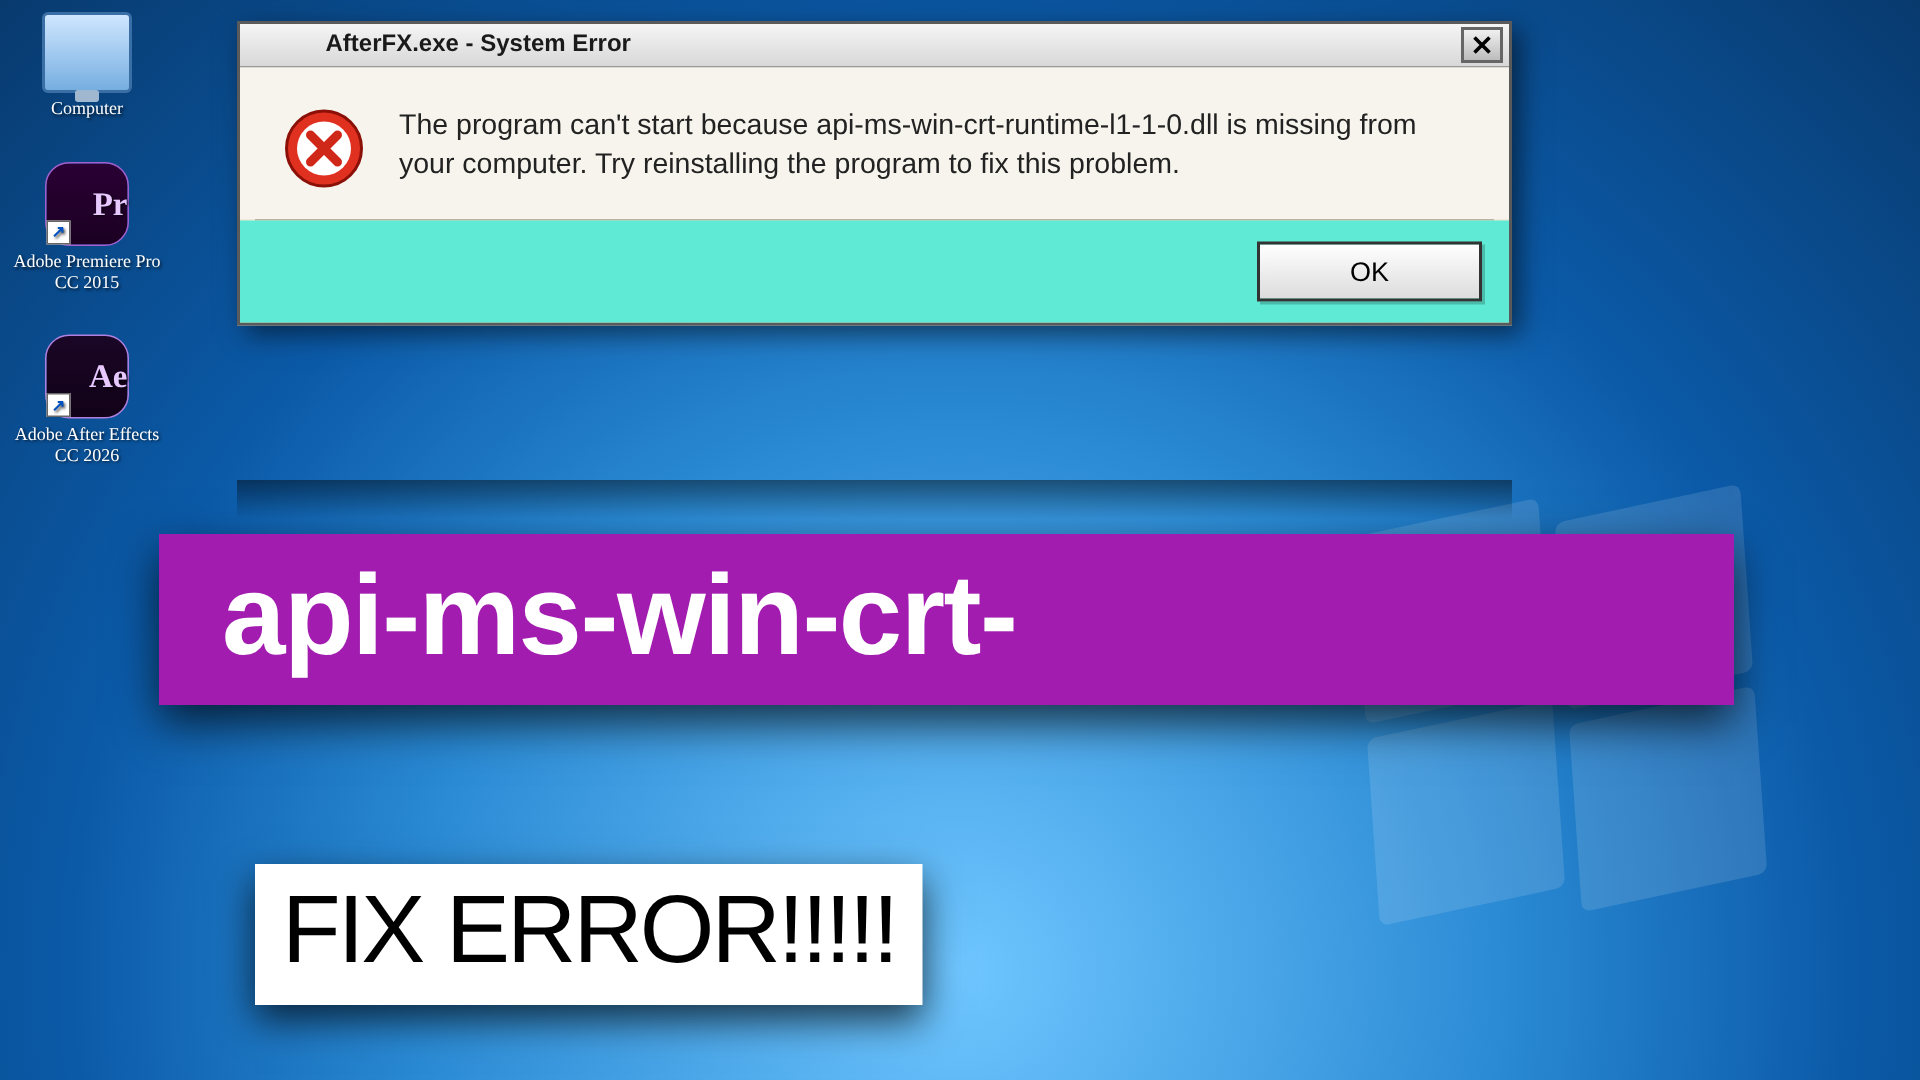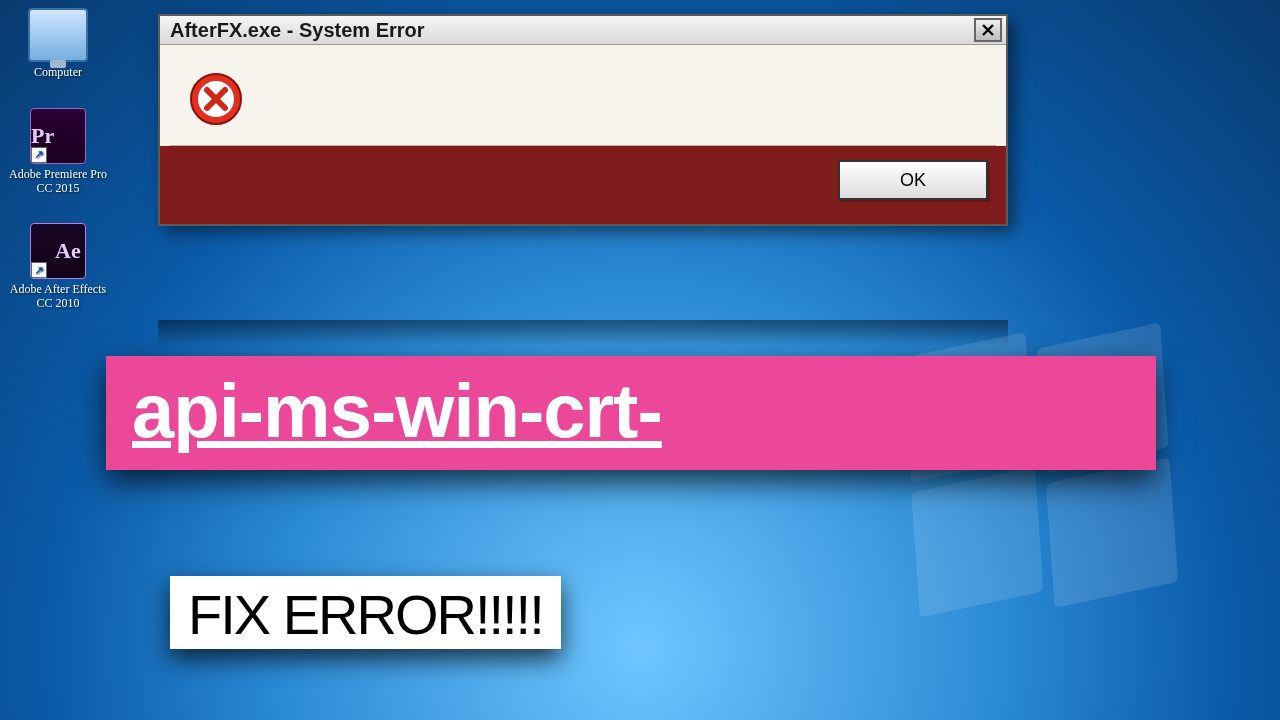--- a/index.html
+++ b/index.html
@@ -24,69 +24,68 @@
   .dicon { width: 100px; text-align: center; color: #fff; font-size: 12px;
            text-shadow: 1px 1px 2px rgba(0,0,0,0.7); margin-bottom: 28px; cursor: pointer; }
   .dicon .ic { width: 60px; height: 54px; margin: 0 auto 4px; position: relative; }
   .iclabel { line-height: 1.15; }
 
   .ic-computer { background: linear-gradient(#cfe6ff,#76aee0); border-radius: 4px; border: 2px solid #3a6fa5; position: relative; }
   .ic-computer::after { content:""; position:absolute; left:20px; right:20px; bottom:-8px; height:8px; background:#9fb8cf; border-radius:2px; }
   .ic-bin { position:relative; }
   .ic-bin svg { width:100%; height:100%; }
 
-  .ic-app { width:56px; height:56px; margin:0 auto 4px; border-radius:4px; display:flex; align-items:center; justify-content:flex-start;
+  .ic-app { width:56px; height:56px; margin:0 auto 4px; border-radius:16px; display:flex; align-items:center; justify-content:flex-end;
             font-weight:600; font-size:22px; color:#e8c9ff; position:relative; }
   .ic-pr { background: linear-gradient(#2a0034,#1b0022); border:1px solid #a060d0; }
   .ic-ae { background: linear-gradient(#1a0626,#120218); border:1px solid #b080e0;padding-left:24px; }
   .shortcut-arrow { position:absolute; left:0; bottom:0; width:16px; height:16px; background:#fff; border:1px solid #666;
                     display:flex; align-items:center; justify-content:center; font-size:11px; color:#0050c0; }
 
   
   .dialog {
     position:absolute; left:158px; top:14px; width:850px;
     border:2px solid #5a5a5a; background:#ece9d8; box-shadow: 6px 6px 16px rgba(0,0,0,0.5);
   }
   .titlebar {
     background: linear-gradient(#f5f5f5,#d8d8d8);
     border-bottom:1px solid #999;
     display:flex; align-items:center; justify-content:space-between;
     padding:2px 4px 2px 10px;
   }
-  .titlebar .ttl { font-weight:700; font-size:20px; color:#1a1a1a; }
+  .titlebar .ttl { font-weight:700; font-size:16px; color:#1a1a1a;margin-left:47px; }
   .closebtn {
     width:28px; height:24px; border:2px solid #666; background:linear-gradient(#f0f0f0,#bcbcbc);
     display:flex; align-items:center; justify-content:center; cursor:pointer;
   }
   .closebtn svg { width:14px; height:14px; }
 
   .dbody { padding:26px 28px 14px 28px; display:flex; gap:22px; background:#f6f4ec; }
   .erricon { flex:0 0 56px; }
   .erricon svg { width:56px; height:56px; }
   .msg { font-size:19px; color:#222; line-height:1.35; }
 
   .dsep { height:1px; background:#b8b4a0; margin:0 10px; }
-  .dfoot { padding:14px 18px 24px; display:flex; justify-content:flex-end; background:#7f1d1d; }
+  .dfoot { padding:14px 18px 14px; display:flex; justify-content:flex-end; background:#5eead4; }
   .okbtn {
     min-width:150px; height:40px; border:2px solid #333; background:linear-gradient(#fff,#dcdcdc);
     font-size:18px; cursor:pointer; box-shadow: 2px 2px 0 rgba(0,0,0,0.2);
   }
 
   
   .overlay1 {
     position:absolute; left:106px; top:356px; width:1050px;
-    background:#ec4899; color:#fff; padding:16px 26px 20px 26px;
+    background:#a21caf; color:#fff; padding:16px 26px 20px 42px;
     box-shadow: 0 12px 28px rgba(0,0,0,0.7);
-    text-decoration: underline;
   }
   .overlay1 .big { font-size:76px; font-weight:800; line-height:1.02; letter-spacing:-1px; }
   .overlay2 {
     position:absolute; left:170px; top:576px;
-    background:#fff; color:#000; padding:6px 18px 2px 18px;
-    font-size:56px; font-weight:500; letter-spacing:-2px;
+    background:#fff; color:#000; padding:6px 18px 14px 18px;
+    font-size:64px; font-weight:500; letter-spacing:-2px;
     box-shadow: 0 10px 24px rgba(0,0,0,0.7);
   }
   .dshadow {
     position:absolute; left:158px; top:320px; width:850px; height:26px;
     background:linear-gradient(rgba(0,0,0,0.45),rgba(0,0,0,0));
   }
 </style>
 </head>
 <body>
 
@@ -111,21 +110,21 @@
       <span class="shortcut-arrow">↗</span>
     </div>
     <div class="iclabel">Adobe Premiere Pro CC 2015</div>
   </div>
 
   <div class="dicon">
     <div class="ic-app ic-ae">
       <span>Ae</span>
       <span class="shortcut-arrow">↗</span>
     </div>
-    <div class="iclabel">Adobe After Effects CC 2010</div>
+    <div class="iclabel">Adobe After Effects CC 2026</div>
   </div>
 
 </div>
 
 <div class="dialog">
   <div class="titlebar">
     <span class="ttl">AfterFX.exe - System Error</span>
     <span class="closebtn">
       <svg viewBox="0 0 14 14">
         <path d="M2 2 L12 12 M12 2 L2 12" stroke="#000" stroke-width="2.4"></path>
@@ -133,20 +132,21 @@
     </span>
   </div>
   <div class="dbody">
     <div class="erricon">
       <svg viewBox="0 0 56 56">
         <circle cx="28" cy="28" r="25" fill="#e03020" stroke="#8a1008" stroke-width="2"></circle>
         <circle cx="28" cy="28" r="18" fill="#fff"></circle>
         <path d="M19 19 L37 37 M37 19 L19 37" stroke="#d02818" stroke-width="6" stroke-linecap="round"></path>
       </svg>
     </div>
+    <div class="msg">The program can't start because api-ms-win-crt-runtime-l1-1-0.dll is missing from your computer. Try reinstalling the program to fix this problem.</div>
   </div>
   <div class="dsep"></div>
   <div class="dfoot">
     <button class="okbtn">OK</button>
   </div>
 </div>
 
 <div class="dshadow"></div>
 
 <div class="overlay1">

